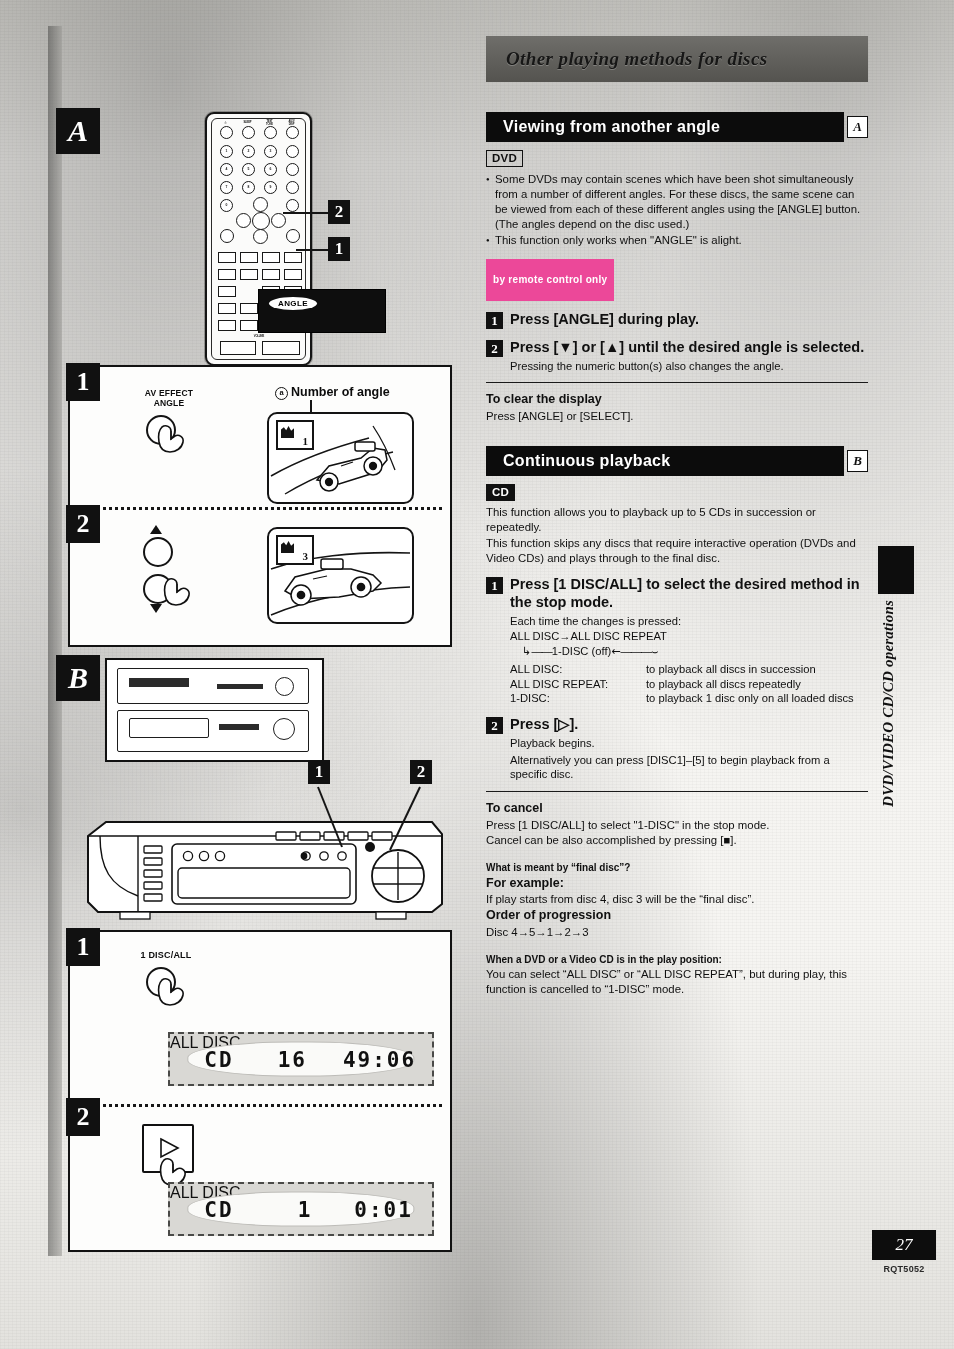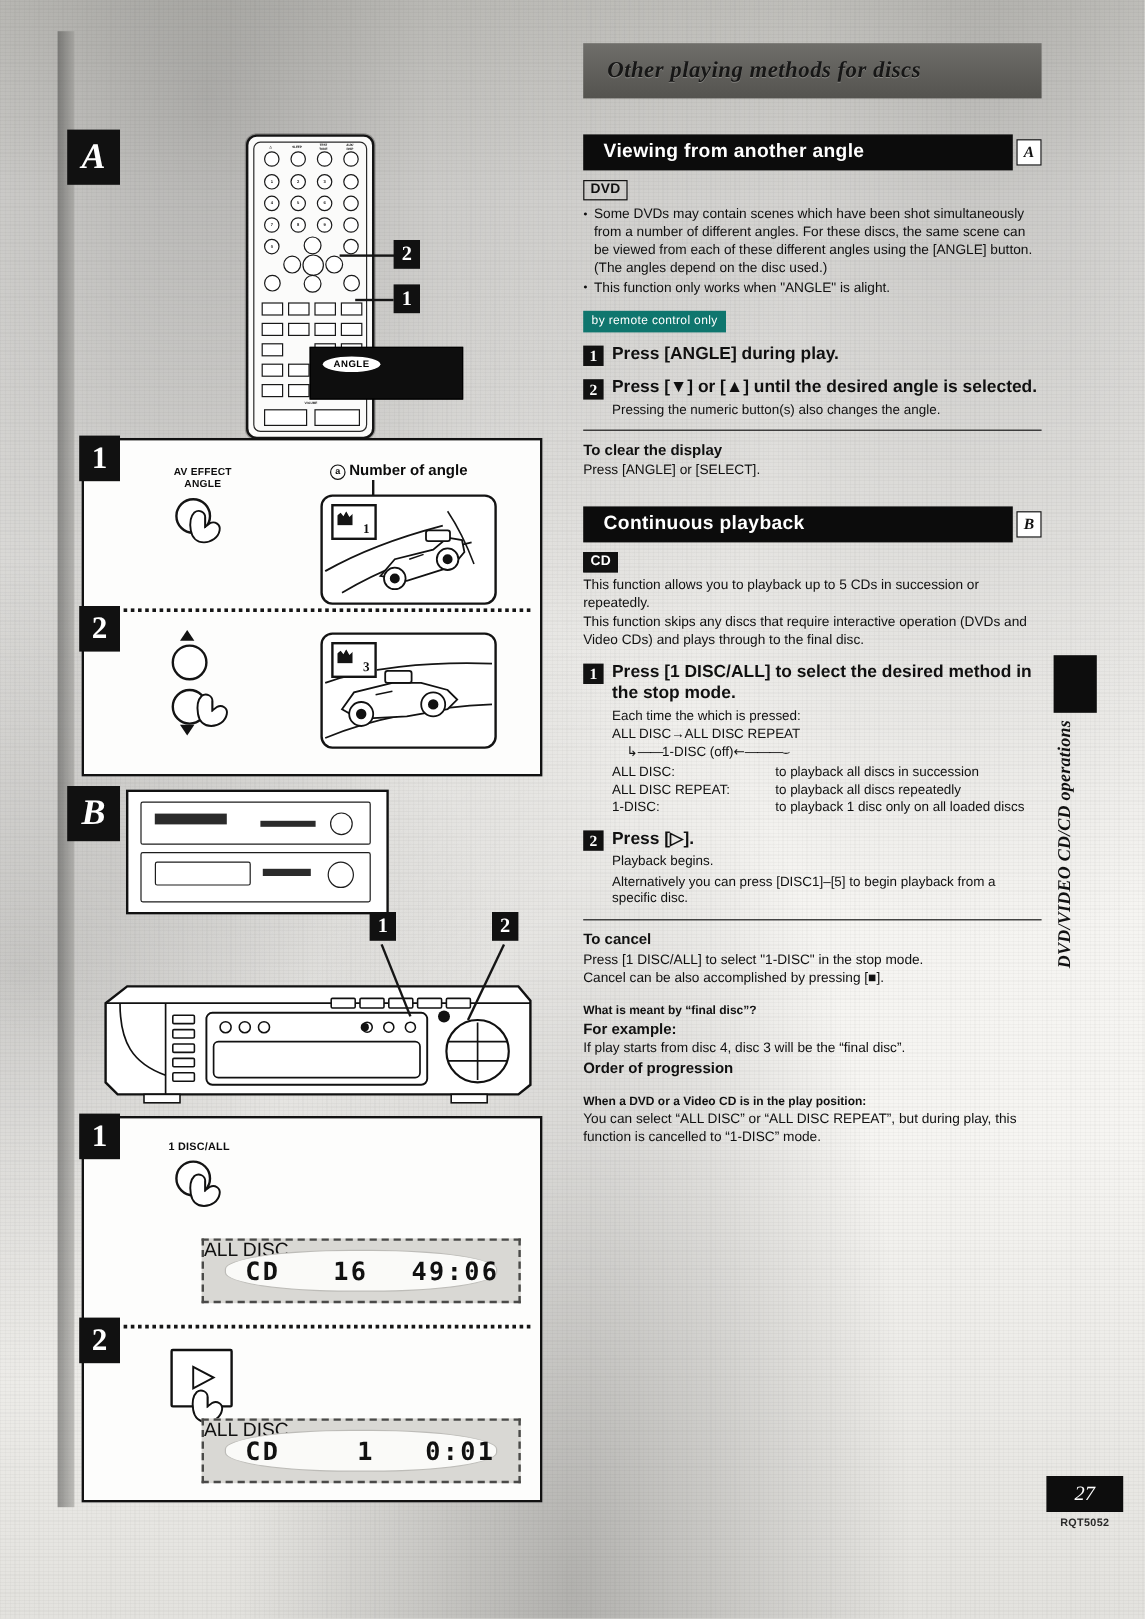--- a/index.html
+++ b/index.html
@@ -150,21 +150,21 @@
     position:absolute;right:-24px;top:4px;width:19px;height:20px;background:#fff;border:1px solid #111;
     color:#111;font-style:italic;font-weight:bold;font-size:13px;
     display:flex;align-items:center;justify-content:center;font-family:"Liberation Serif",serif;
   }
 
   .tag-out{
     display:inline-block;border:1.6px solid #111;padding:0px 5px;font-size:11.5px;font-weight:bold;
     letter-spacing:.3px;
   }
   .tag-inv{
-    display:inline-block;background:#0f766e;color:#fff;padding:2px 7px;font-size:10px;font-weight:normal;
+    display:inline-block;background:#ec4899;color:#fff;padding:14px 7px;font-size:10px;font-weight:bold;
     letter-spacing:.3px;
   }
 
   ul.bul{margin:5px 0 0 0;padding:0;list-style:none;}
   ul.bul li{position:relative;padding-left:9px;margin-bottom:1px;}
   ul.bul li:before{content:"\25CF";position:absolute;left:0;top:0;font-size:6px;line-height:15px;}
 
   .step{display:flex;align-items:flex-start;margin-top:10px;}
   .step .n{
     flex:0 0 auto;width:17px;height:17px;background:#111;color:#fff;font-weight:bold;font-size:13px;
@@ -553,21 +553,21 @@
       <span class="tag-out" style="background:#111;color:#fff;border-color:#111;">CD</span>
     </div>
 
     <div style="margin-top:4px;">This function allows you to playback up to 5 CDs in succession or repeatedly.</div>
     <div style="margin-top:1px;">This function skips any discs that require interactive operation (DVDs and Video CDs) and plays through to the final disc.</div>
 
     <div class="step">
       <div class="n">1</div>
       <div class="h">Press [1 DISC/ALL] to select the desired method in the stop mode.</div>
     </div>
-    <div class="sub">Each time the which is pressed:</div>
+    <div class="sub">Each time the changes is pressed:</div>
 
     <div class="sub cyc" style="margin-top:1px;">
       <div>ALL DISC→ALL DISC REPEAT</div>
       <div class="cycarrow">
         <span style="font-family:'DejaVu Sans',sans-serif;">↳</span><span style="letter-spacing:-1px;">——</span><span>1-DISC (off)</span><span style="font-family:'DejaVu Sans',sans-serif;">←</span><span style="letter-spacing:-1px;">———</span><span>⌣</span>
       </div>
     </div>
 
     <table class="modes" style="margin-left:24px;margin-top:3px;">
       <tbody>
@@ -596,20 +596,21 @@
     <div class="rule"></div>
 
     <div class="h3">To cancel</div>
     <div>Press [1 DISC/ALL] to select "1-DISC" in the stop mode.</div>
     <div>Cancel can be also accomplished by pressing [■].</div>
 
     <div class="h3b" style="margin-top:13px;">What is meant by “final disc”?</div>
     <div class="h3">For example:</div>
     <div>If play starts from disc 4, disc 3 will be the “final disc”.</div>
     <div class="h3">Order of progression</div>
+    <div>Disc 4→5→1→2→3</div>
 
     <div class="h3b" style="margin-top:13px;">When a DVD or a Video CD is in the play position:</div>
     <div>You can select “ALL DISC” or “ALL DISC REPEAT”, but during play, this function is cancelled to “1-DISC” mode.</div>
   </div>
 
   <div class="sidetab"></div>
   <div class="sidevert">DVD/VIDEO CD/CD operations</div>
 
   <div class="pagebox">
     <span>27</span>

